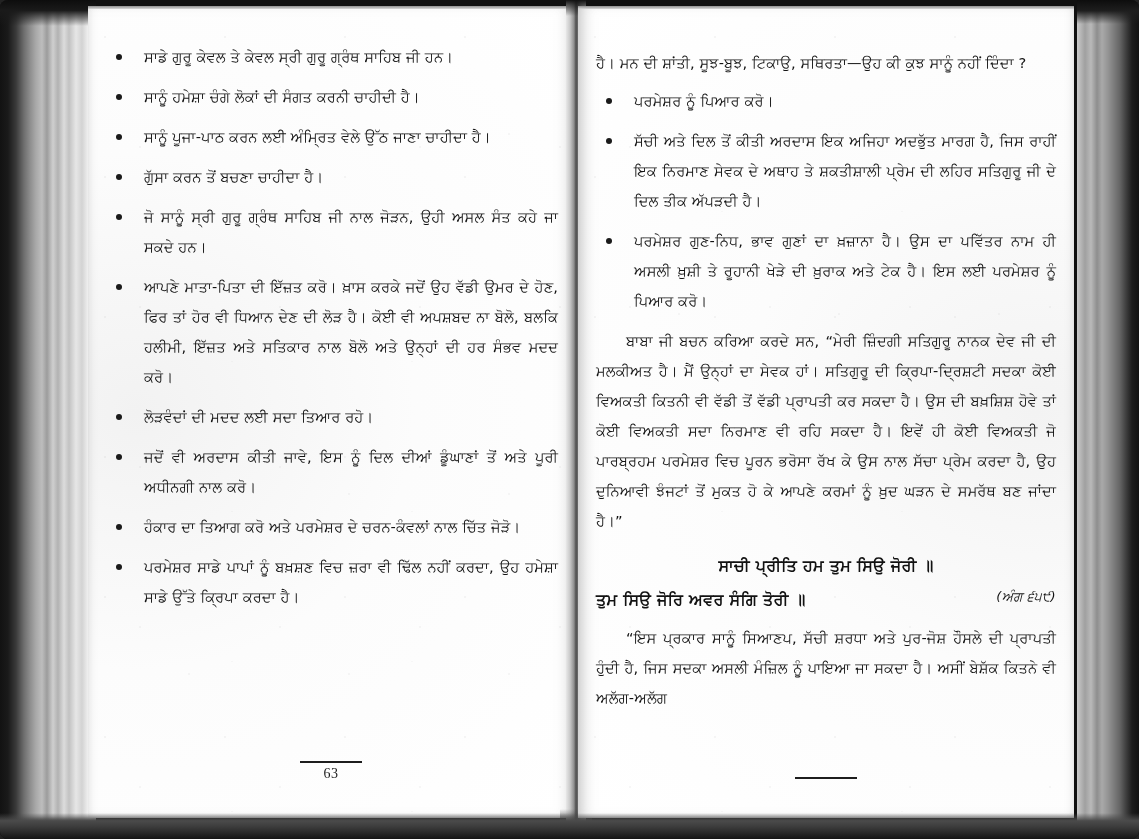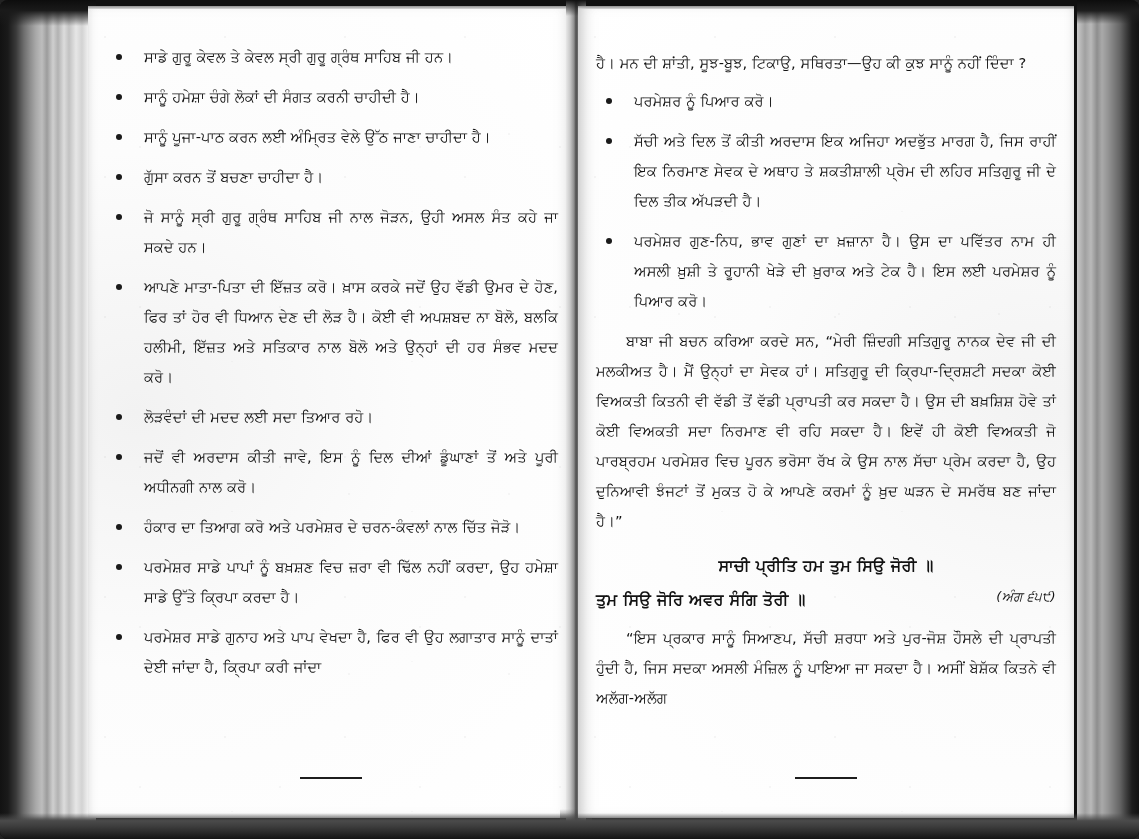--- a/index.html
+++ b/index.html
@@ -204,26 +204,26 @@
         <li class="bullet">ਸਾਡੇ ਗੁਰੂ ਕੇਵਲ ਤੇ ਕੇਵਲ ਸ੍ਰੀ ਗੁਰੂ ਗ੍ਰੰਥ ਸਾਹਿਬ ਜੀ ਹਨ।</li>
         <li class="bullet">ਸਾਨੂੰ ਹਮੇਸ਼ਾ ਚੰਗੇ ਲੋਕਾਂ ਦੀ ਸੰਗਤ ਕਰਨੀ ਚਾਹੀਦੀ ਹੈ।</li>
         <li class="bullet">ਸਾਨੂੰ ਪੂਜਾ-ਪਾਠ ਕਰਨ ਲਈ ਅੰਮ੍ਰਿਤ ਵੇਲੇ ਉੱਠ ਜਾਣਾ ਚਾਹੀਦਾ ਹੈ।</li>
         <li class="bullet">ਗੁੱਸਾ ਕਰਨ ਤੋਂ ਬਚਣਾ ਚਾਹੀਦਾ ਹੈ।</li>
         <li class="bullet">ਜੋ ਸਾਨੂੰ ਸ੍ਰੀ ਗੁਰੂ ਗ੍ਰੰਥ ਸਾਹਿਬ ਜੀ ਨਾਲ ਜੋੜਨ, ਉਹੀ ਅਸਲ ਸੰਤ ਕਹੇ ਜਾ ਸਕਦੇ ਹਨ।</li>
         <li class="bullet">ਆਪਣੇ ਮਾਤਾ-ਪਿਤਾ ਦੀ ਇੱਜ਼ਤ ਕਰੋ। ਖ਼ਾਸ ਕਰਕੇ ਜਦੋਂ ਉਹ ਵੱਡੀ ਉਮਰ ਦੇ ਹੋਣ, ਫਿਰ ਤਾਂ ਹੋਰ ਵੀ ਧਿਆਨ ਦੇਣ ਦੀ ਲੋੜ ਹੈ। ਕੋਈ ਵੀ ਅਪਸ਼ਬਦ ਨਾ ਬੋਲੋ, ਬਲਕਿ ਹਲੀਮੀ, ਇੱਜ਼ਤ ਅਤੇ ਸਤਿਕਾਰ ਨਾਲ ਬੋਲੋ ਅਤੇ ਉਨ੍ਹਾਂ ਦੀ ਹਰ ਸੰਭਵ ਮਦਦ ਕਰੋ।</li>
         <li class="bullet">ਲੋੜਵੰਦਾਂ ਦੀ ਮਦਦ ਲਈ ਸਦਾ ਤਿਆਰ ਰਹੋ।</li>
         <li class="bullet">ਜਦੋਂ ਵੀ ਅਰਦਾਸ ਕੀਤੀ ਜਾਵੇ, ਇਸ ਨੂੰ ਦਿਲ ਦੀਆਂ ਡੂੰਘਾਣਾਂ ਤੋਂ ਅਤੇ ਪੂਰੀ ਅਧੀਨਗੀ ਨਾਲ ਕਰੋ।</li>
         <li class="bullet">ਹੰਕਾਰ ਦਾ ਤਿਆਗ ਕਰੋ ਅਤੇ ਪਰਮੇਸ਼ਰ ਦੇ ਚਰਨ-ਕੰਵਲਾਂ ਨਾਲ ਚਿੱਤ ਜੋੜੋ।</li>
         <li class="bullet">ਪਰਮੇਸ਼ਰ ਸਾਡੇ ਪਾਪਾਂ ਨੂੰ ਬਖ਼ਸ਼ਣ ਵਿਚ ਜ਼ਰਾ ਵੀ ਢਿੱਲ ਨਹੀਂ ਕਰਦਾ, ਉਹ ਹਮੇਸ਼ਾ ਸਾਡੇ ਉੱਤੇ ਕ੍ਰਿਪਾ ਕਰਦਾ ਹੈ।</li>
-        <li class="bullet">ਪਰਮੇਸ਼ਰ ਸਾਡੇ ਗੁਨਾਹ ਅਤੇ ਪਾਪ ਵੇਖਦਾ ਹੈ, ਫਿਰ ਵੀ ਉਹ ਲਗਾਤਾਰ ਸਾਨੂੰ ਦਾਤਾਂ ਦੇਈ ਜਾਂਦਾ ਹੈ, ਕ੍ਰਿਪਾ ਕਰੀ ਜਾਂਦਾ</li>
       </ul>
     </div>
 
     <div class="folio">
       <div class="folio-rule"></div>
+      <div class="folio-num">63</div>
     </div>
   </div>
 
   <div class="gutter"></div>
   <div class="gutter-fade-top"></div>
   <div class="gutter-fade-bot"></div>
 
   <div class="page page-right">
     <div class="page-top-line"></div>
     <div class="speckle"></div>

